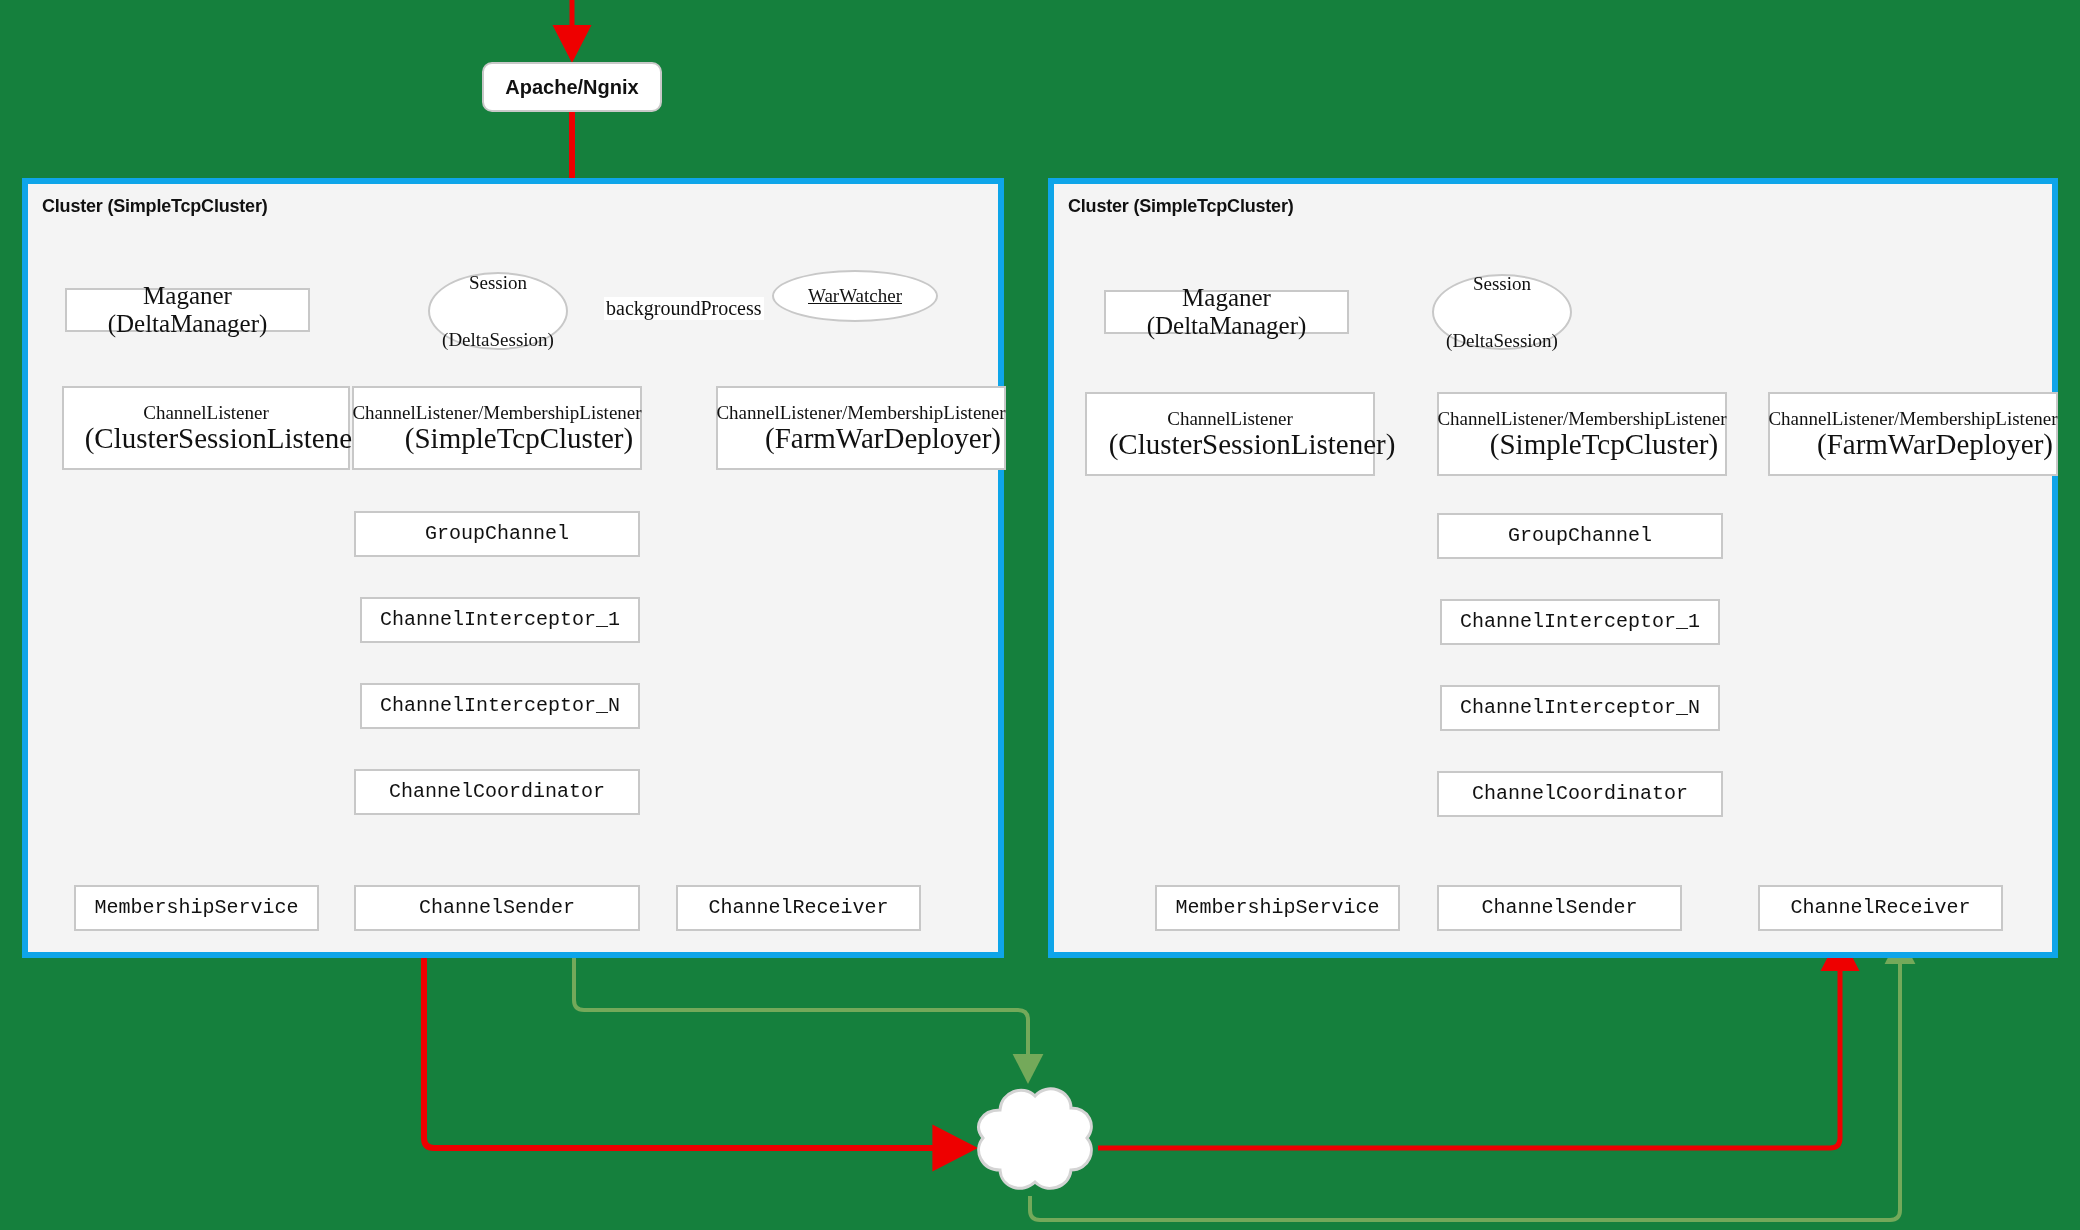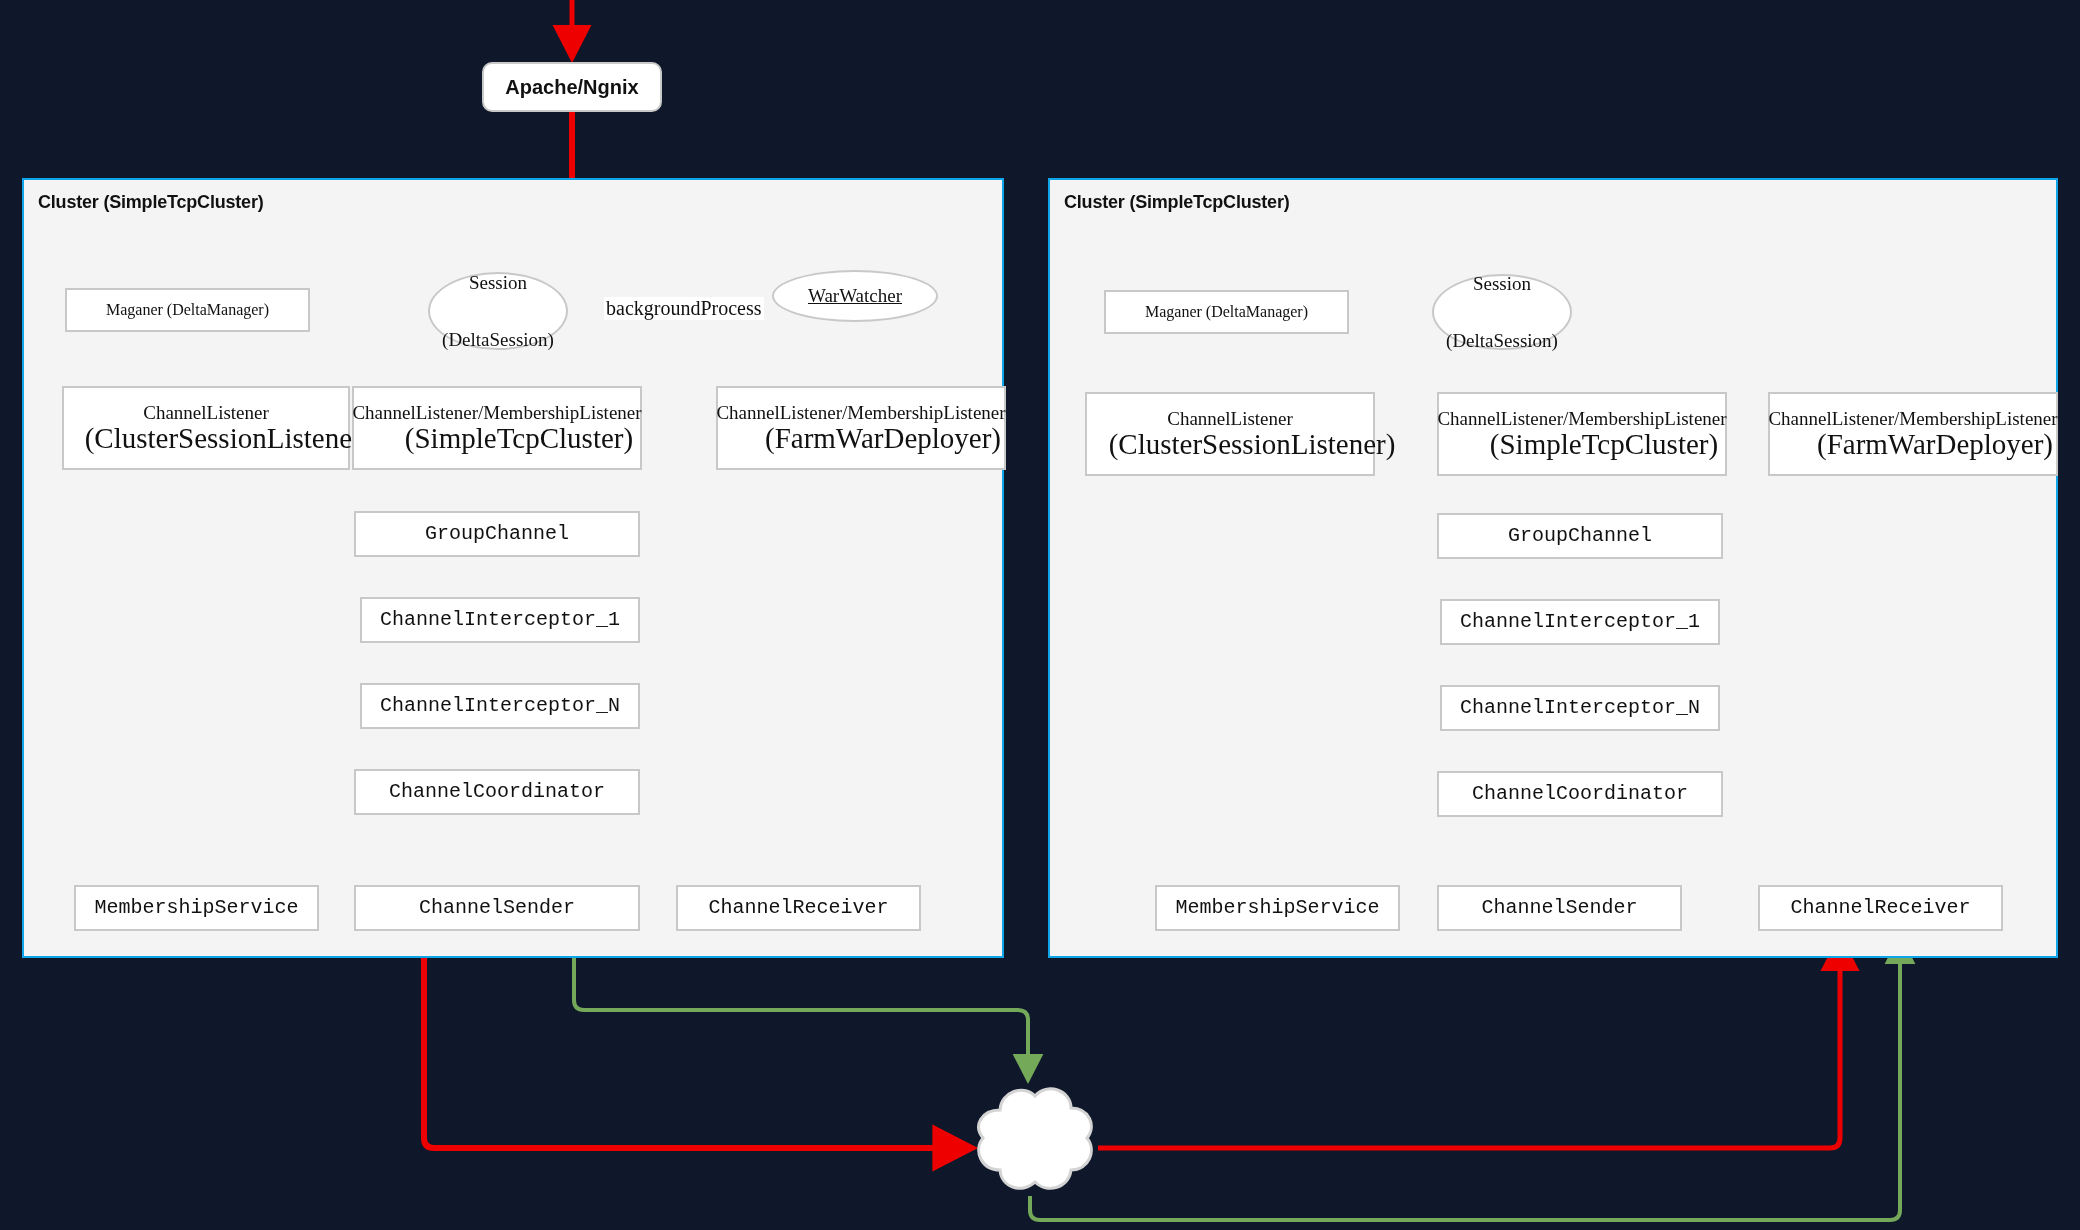--- a/index.html
+++ b/index.html
@@ -4,21 +4,21 @@
 <style>
   html, body {
     margin: 0;
     padding: 0;
     background: #ffffff;
   }
   #canvas {
     position: relative;
     width: 2080px;
     height: 1230px;
-    background: #0f172a;
+    background: #15803d;
     font-family: "Liberation Serif", serif;
     overflow: hidden;
   }
   #edge-layer {
     position: absolute;
     left: 0; top: 0;
     width: 2080px;
     height: 1230px;
     pointer-events: none;
   }
@@ -30,21 +30,21 @@
     align-items: center;
     justify-content: center;
     text-align: center;
     background: #ffffff;
     border: 2px solid #c8c8c8;
     color: #111111;
     line-height: 1.12;
   }
   .node.cluster-group {
     background: #f4f4f4;
-    border: 2px solid #0ea5e9;
+    border: 6px solid #0ea5e9;
     display: block;
     z-index: 0;
   }
   .cluster-title {
     position: absolute;
     left: 14px;
     top: 12px;
     font-family: "Liberation Sans", sans-serif;
     font-weight: bold;
     font-size: 18px;
@@ -74,21 +74,21 @@
     font-size: 19px;
     display: block;
   }
   .node .line-big {
     font-size: 29px;
     display: block;
     margin-top: -1px;
     margin-left: 44px;
   }
   .node.plain-serif {
-    font-size: 16px;
+    font-size: 25px;
   }
   .edge-label {
     position: absolute;
     background: #ffffff;
     font-family: "Liberation Serif", serif;
     font-size: 20px;
     color: #111111;
     padding: 0 2px;
     white-space: nowrap;
     z-index: 3;

